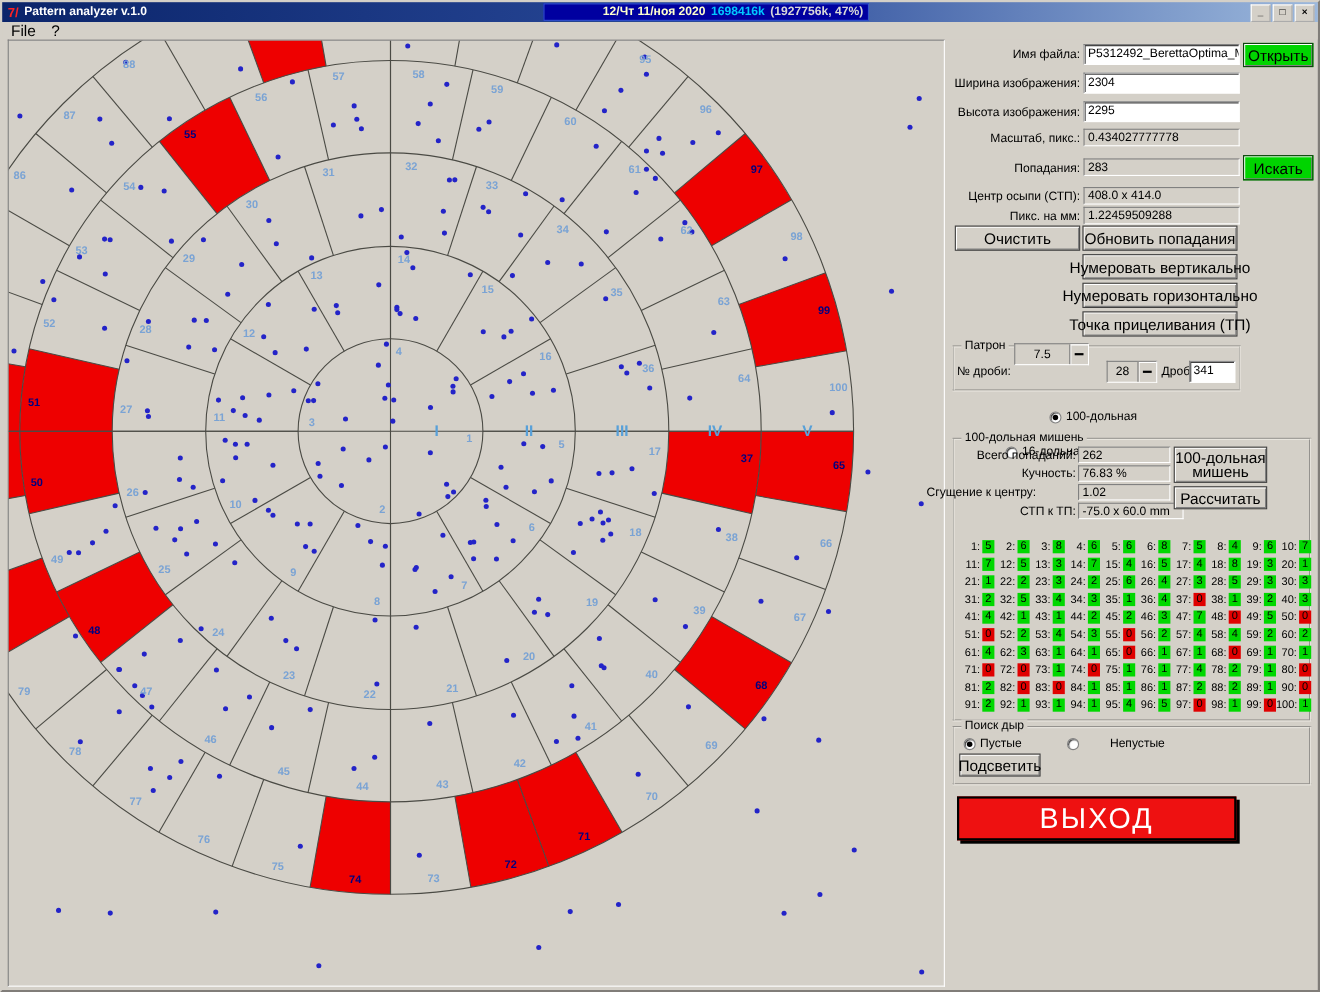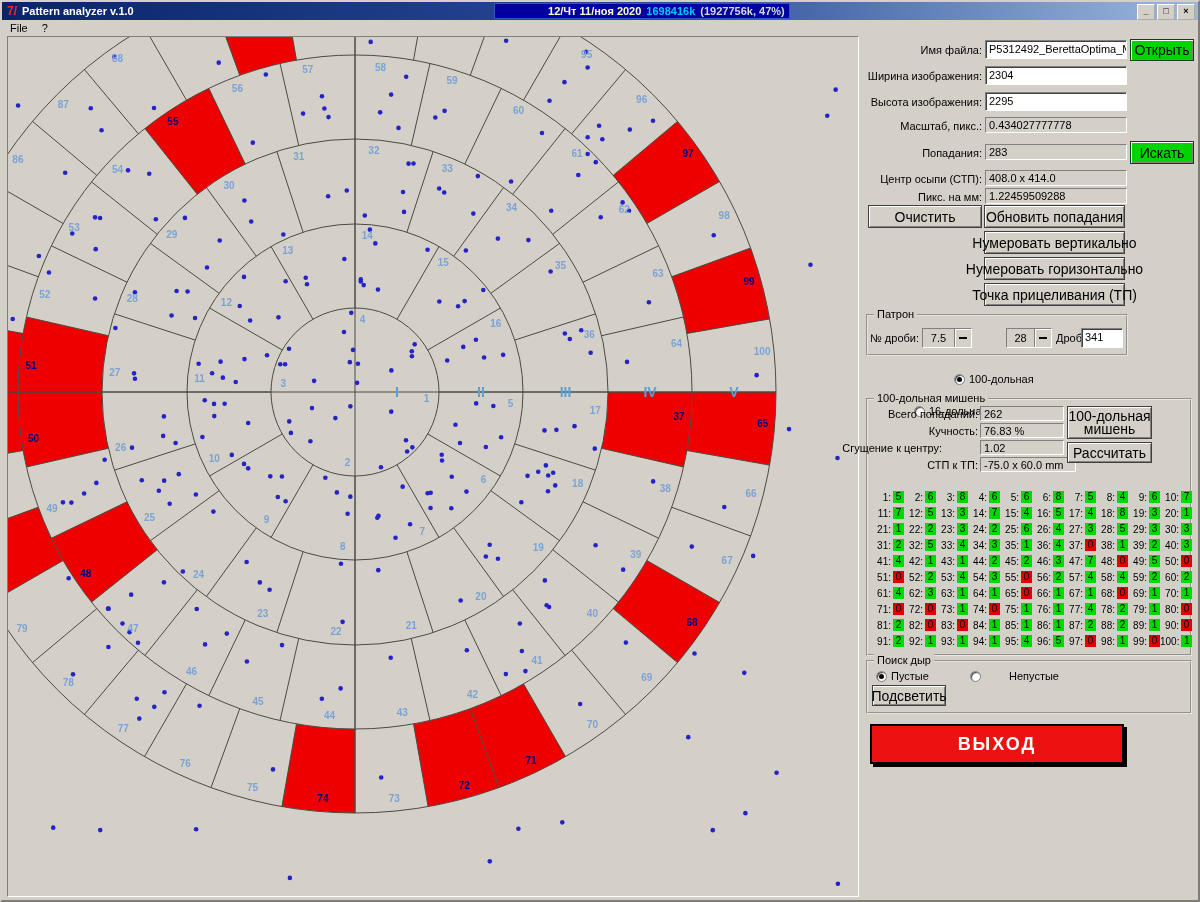--- a/index.html
+++ b/index.html
@@ -21,21 +21,21 @@
     border:1px solid #3355cc;display:flex;align-items:center;gap:5px;
     padding:0 4px;font-weight:bold;font-size:11px;white-space:nowrap;}
   .clk-time{color:#00e890;margin-top:35px;} .clk-date{color:#ffffcc;} .clk-mem{color:#00c8ff;} .clk-paren{color:#d8d8d8;}
   #winbtns{position:absolute;right:3px;top:2px;display:flex;gap:2px;}
   .winbtn{width:16px;height:14px;background:#d4d0c8;border:1px outset #fff;
     font-size:9px;line-height:12px;text-align:center;color:#000;font-weight:bold;}
 
   
   #menubar{position:absolute;left:0;top:18px;right:0;height:16px;background:#d4d0c8;
     display:flex;align-items:center;gap:14px;padding-left:8px;}
-  .menu-item{font-size:11px;}
+  .menu-item{font-size:14px;}
 
   
   #target-panel{position:absolute;left:5px;top:34px;width:852px;height:861px;
     background:#d4d0c8;border:1px solid;border-color:#808080 #ffffff #ffffff #808080;box-sizing:border-box;}
   #target-svg{display:block;}
   #target-svg text{font-family:"Liberation Sans",sans-serif;}
 
   
   .lbl{position:absolute;text-align:right;white-space:nowrap;}
   .inp{position:absolute;background:#fff;border:1px solid;border-color:#808080 #fff #fff #808080;
@@ -63,21 +63,21 @@
   
   #zone-grid{position:absolute;left:870px;top:487px;width:322px;}
   .zrow{display:flex;height:16px;align-items:center;}
   .zcell{display:flex;width:32px;align-items:center;}
   .zlab{flex:1;text-align:right;font-size:10px;padding-right:2px;white-space:nowrap;}
   .zbox{width:11px;height:12px;font-size:10px;line-height:12px;text-align:center;color:#000;}
   .zgreen{background:#00d800;} .zred{background:#e00000;}
 
   
   #exit-btn{position:absolute;left:868px;top:722px;width:254px;height:40px;background:#ee1111;
-    border:2px solid #000;box-shadow:3px 3px 0 #000;color:#fff;font-weight:bold;font-size:18px;
+    border:2px solid #000;box-shadow:3px 3px 0 #000;color:#fff;font-weight:normal;font-size:26px;
     display:flex;align-items:center;justify-content:center;letter-spacing:2px;box-sizing:border-box;}
 </style>
 </head>
 <body>
 
 <div id="window">
 
   <div id="titlebar">
     <span id="app-icon">7/</span>
     <span id="title-text">Pattern analyzer v.1.0</span>
@@ -647,21 +647,21 @@
   <div class="btn" style="left:866px;top:203px;width:114px;height:23px;">Очистить</div>
   <div class="btn" style="left:982px;top:203px;width:141px;height:23px;">Обновить попадания</div>
   <div class="btn" style="left:982px;top:229px;width:141px;height:23px;">Нумеровать вертикально</div>
   <div class="btn" style="left:982px;top:255px;width:141px;height:23px;">Нумеровать горизонтально</div>
   <div class="btn" style="left:982px;top:281px;width:141px;height:23px;">Точка прицеливания (ТП)</div>
 
   <div class="groupbox" style="left:864px;top:312px;width:262px;height:42px;">
     <span class="gtitle">Патрон</span>
   </div>
   <span class="lbl" style="left:868px;top:330px;width:48px;text-align:left;">№ дроби:</span>
-  <div class="combo" style="left:920px;top:326px;width:50px;height:20px;">
+  <div class="combo" style="left:920px;top:310px;width:68px;height:20px;">
     <span class="cval">7.5</span>
     <span class="cbtn">
         <i></i>
       </span>
   </div>
   <span class="lbl" style="left:976px;top:330px;width:26px;text-align:right;padding-left:32px;">Вес:</span>
   <div class="combo" style="left:1004px;top:326px;width:46px;height:20px;">
     <span class="cval">28</span>
     <span class="cbtn">
         <i></i>

